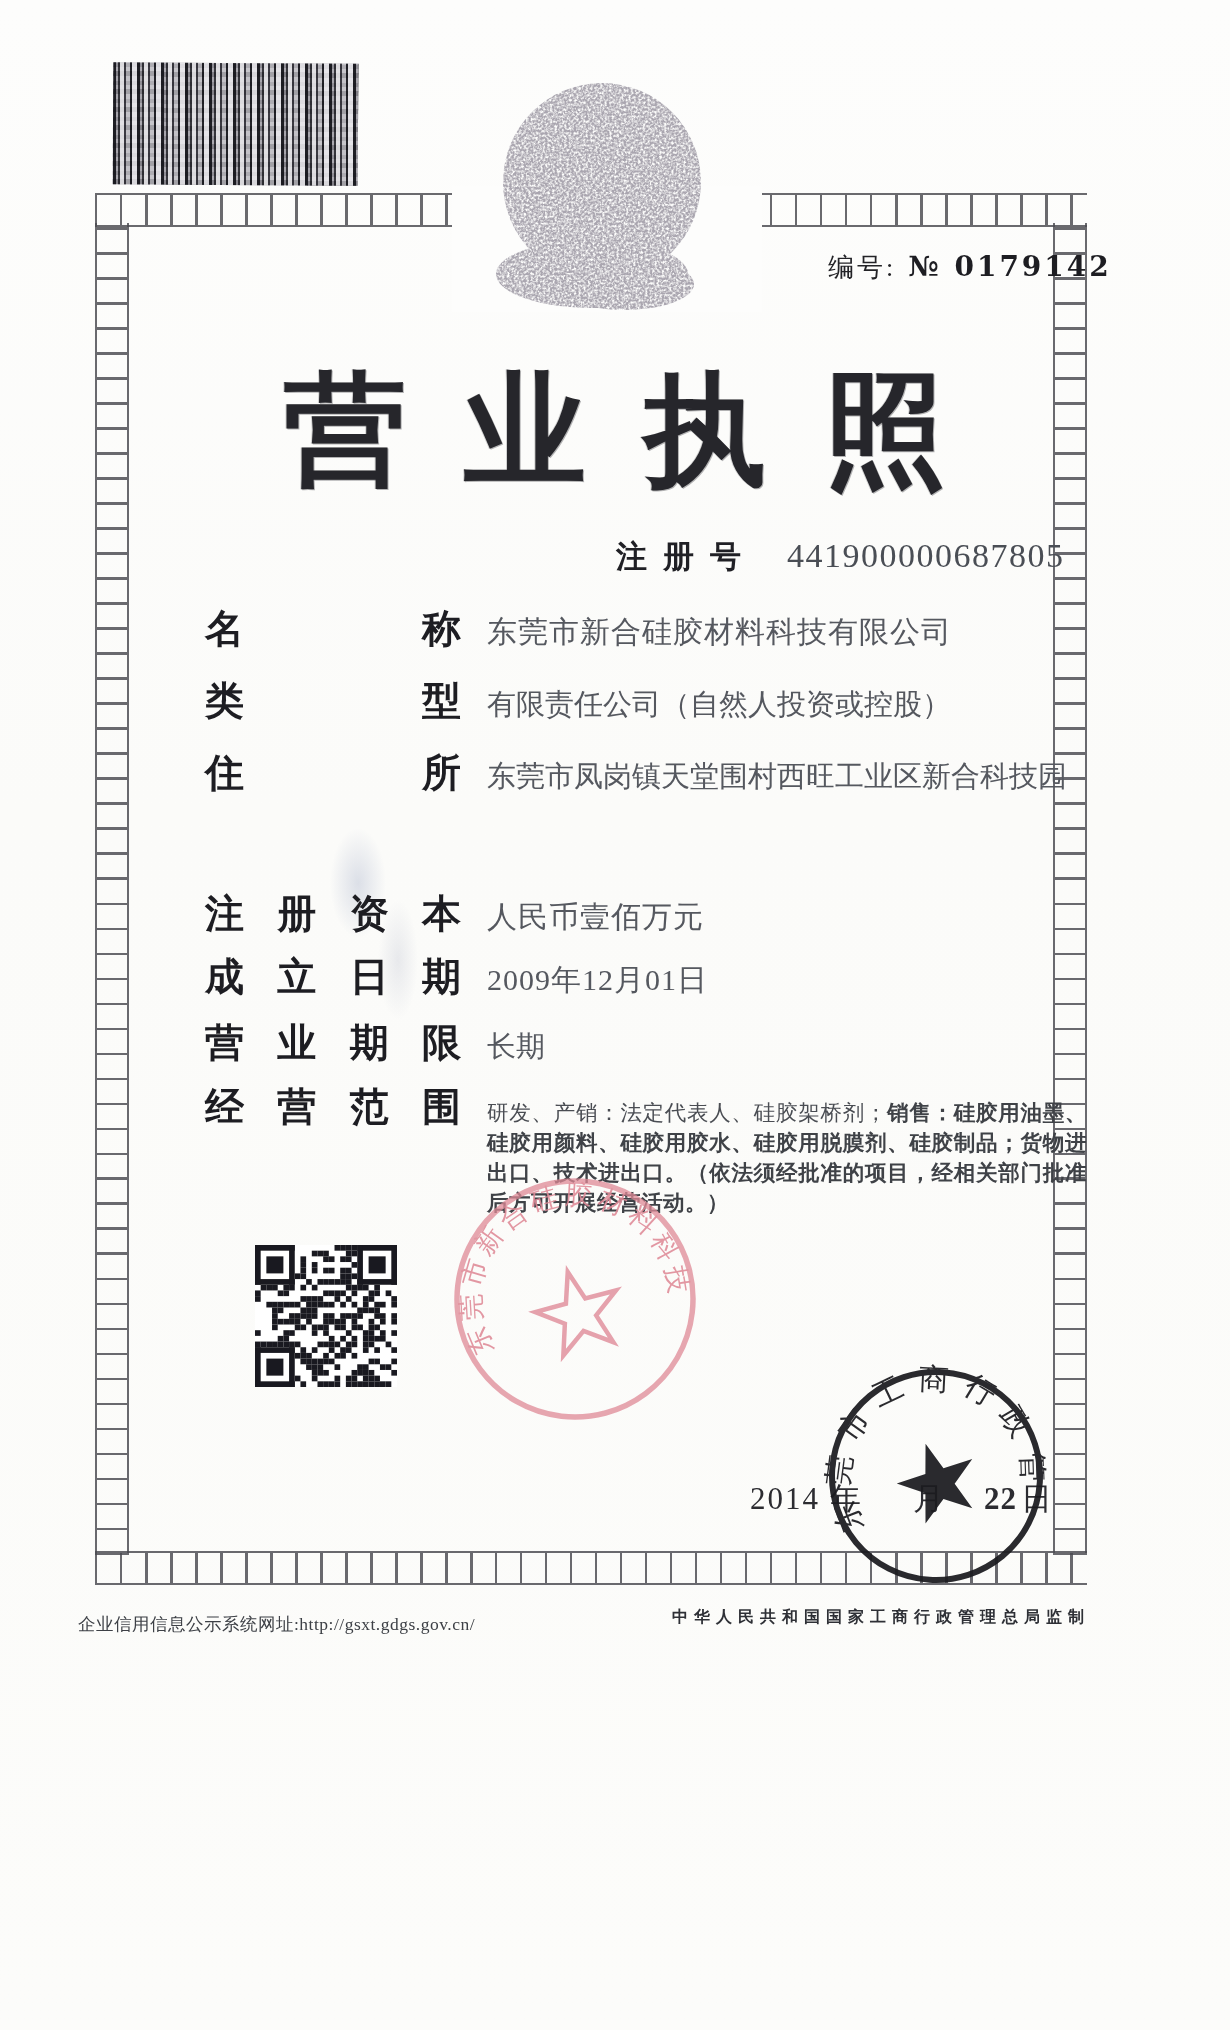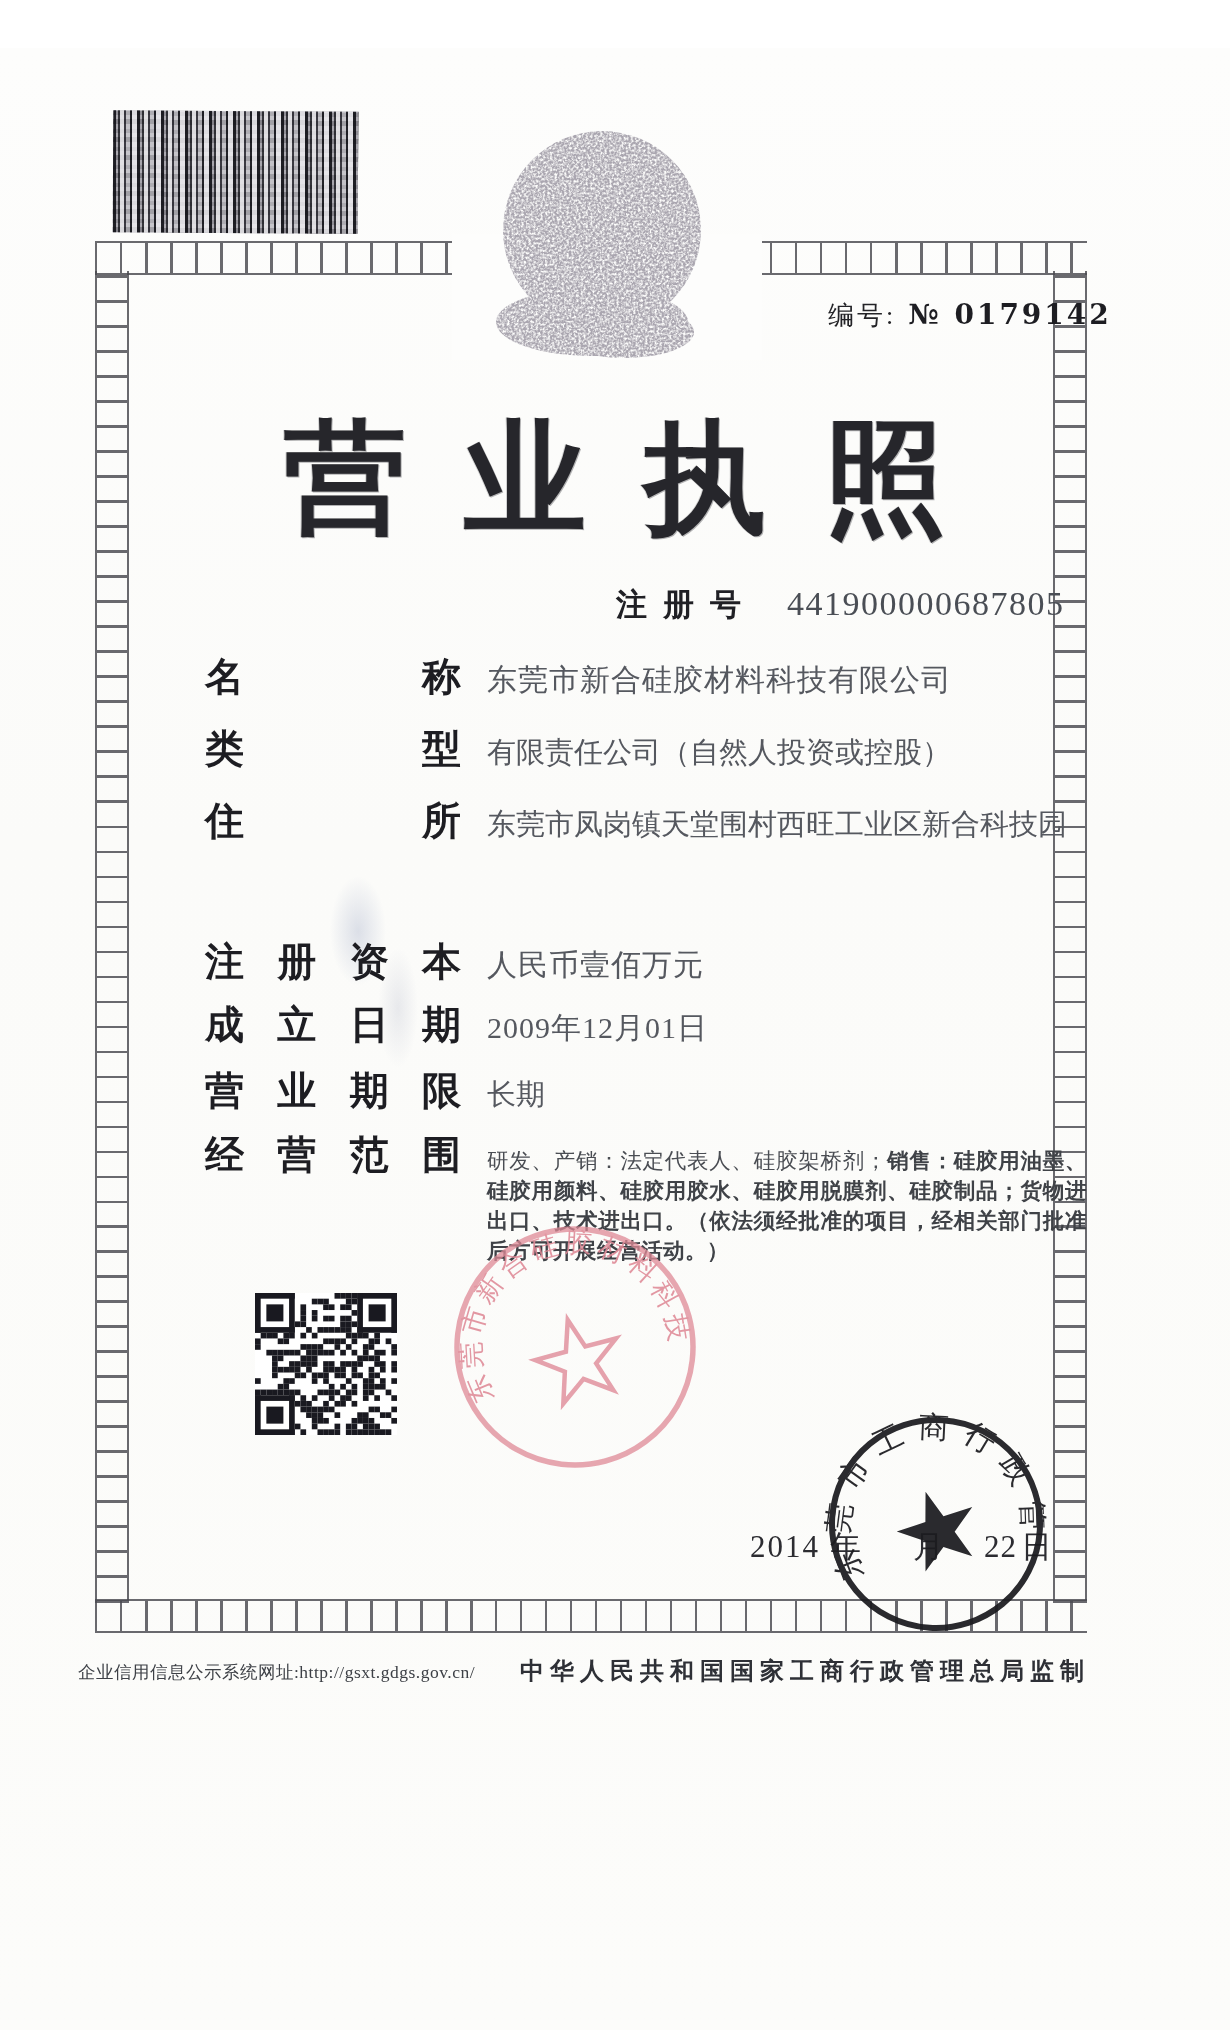--- a/index.html
+++ b/index.html
@@ -2,21 +2,21 @@
 <html><head>
 <meta charset="utf-8">
 <style>
   html,body{margin:0;padding:0;}
   body{
     width:1230px;height:2030px;position:relative;overflow:hidden;
     background:#ffffff;
     font-family:"Liberation Serif","DejaVu Serif",serif;
   }
   .page{position:absolute;inset:0;background:
-    linear-gradient(180deg,#fdfdfc 0%,#fbfbf9 40%,#fcfcfa 100%); margin-top: 48px;}
+    linear-gradient(180deg,#fdfdfc 0%,#fbfbf9 40%,#fcfcfa 100%);}
 
   
   .barcode{
     position:absolute;left:113px;top:63px;width:245px;height:122px;
     transform:rotate(.4deg);
     background-color:#b9b7bd;
     background-image:
       repeating-linear-gradient(90deg,
         rgba(22,22,28,.95) 0 3px, rgba(150,148,156,.55) 3px 5px,
         rgba(30,30,36,.85) 5px 7px, rgba(228,227,230,.9) 7px 11px,
@@ -79,39 +79,39 @@
   .scope-text .bold{font-weight:700;color:#3f4247;}
 
   
   .authority{position:absolute;left:612px;top:1422px;z-index:2;
     font-size:37px;font-weight:600;color:#1d1d22;letter-spacing:22px;}
   .issue-date{position:absolute;left:750px;top:1478px;z-index:3;display:flex;align-items:baseline;
     font-size:31px;color:#2c2c31;}
   .issue-date .y{letter-spacing:2px;}
   .issue-date .u1{margin-left:10px;}
   .issue-date .u2{margin-left:52px;}
-  .issue-date .d{margin-left:40px;letter-spacing:1px;}
+  .issue-date .d{margin-left:40px;letter-spacing:1px;font-weight:bold;}
   .issue-date .u3{margin-left:4px;}
 
   
   .qr{position:absolute;left:255px;top:1245px;z-index:2;}
   .company-seal{position:absolute;left:438px;top:1162px;z-index:4;opacity:.88;}
   .registry-seal{position:absolute;left:820px;top:1360px;z-index:5;opacity:.93;}
 
   .smudge{position:absolute;left:330px;top:828px;width:56px;height:110px;z-index:1;
     background:radial-gradient(closest-side,rgba(75,95,150,.18),rgba(75,95,150,0));}
   .smudge2{position:absolute;left:378px;top:900px;width:40px;height:120px;z-index:1;
     background:radial-gradient(closest-side,rgba(90,100,140,.12),rgba(90,100,140,0));}
 
   
   .footer-left{position:absolute;left:78px;top:1612px;z-index:2;
     font-size:17.5px;color:#3d4046;letter-spacing:.5px;
     font-family:"Liberation Serif",serif;text-align:right;}
   .footer-right{position:absolute;right:140px;top:1607px;z-index:2;
-    font-size:24px;font-weight:600;color:#2e3036;letter-spacing:6px;}
+    font-size:16px;font-weight:600;color:#2e3036;letter-spacing:6px;}
 </style>
 </head>
 <body>
 
 <div class="page">
 
   <div class="barcode"></div>
 
   <div class="emblem-backing"></div>
   <svg class="emblem" width="232" height="238" viewBox="0 0 232 238">

